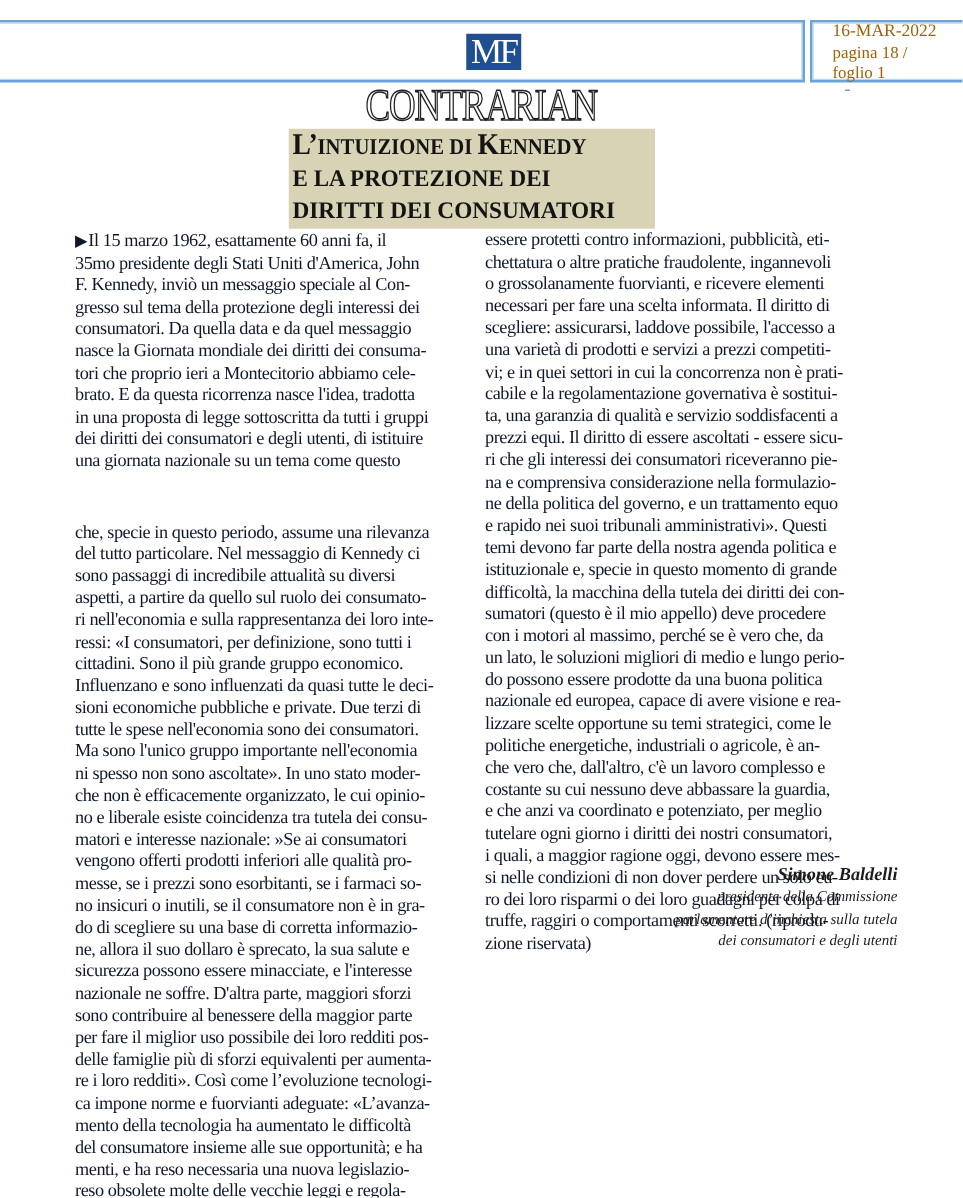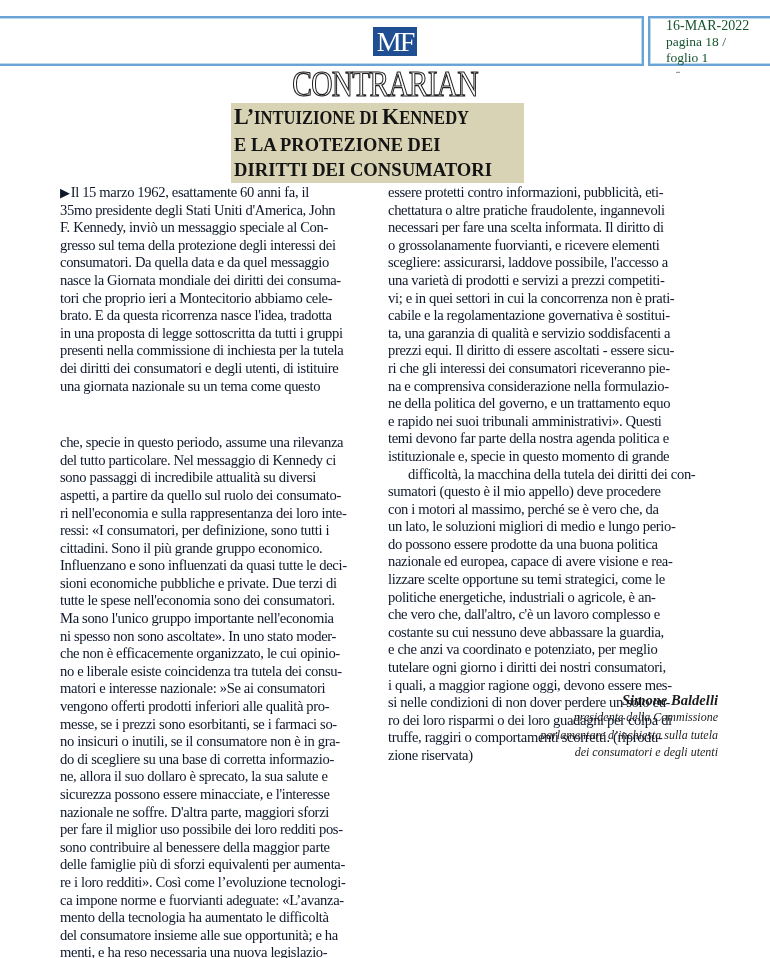--- a/index.html
+++ b/index.html
@@ -14,21 +14,21 @@
     position: absolute; left: 648px; top: 16px; width: 130px; height: 50px;
     border: 2px solid #6aa3d6; box-shadow: inset 0 0 0 1px #bcd8ef;
     box-sizing: border-box;
   }
   .logo {
     position: absolute; left: 373px; top: 27px; width: 44px; height: 29px;
     background: #1f4f92; color: #ffffff; text-align: center;
     font-family: "Liberation Serif", serif; font-size: 28px; line-height: 30px;
     letter-spacing: -2px;
   }
-  .date-lines { position: absolute; left: 666px; top: 18px; font-size: 13.5px; line-height: 16px; color: #14532d; font-family: "Liberation Serif", serif; }
+  .date-lines { position: absolute; left: 666px; top: 18px; font-size: 13.5px; line-height: 16px; color: #a16207; font-family: "Liberation Serif", serif; }
   .date-lines div { white-space: nowrap; }
   .date-lines .d1 { font-size: 14px; }
   .tiny-mark { position: absolute; left: 676px; top: 69px; font-size: 4px; color: #999; }
 
   .section {
     position: absolute; left: 0; top: 64px; width: 770px; text-align: center;
     font-family: "Liberation Serif", serif; font-size: 36px; line-height: 40px;
     color: #fff; -webkit-text-stroke: 1.2px #222; letter-spacing: -1px;
     transform: scaleX(0.82); transform-origin: 385px 0;
   }
@@ -82,21 +82,20 @@
 <div class="col col-left" id="col-left">
     <span class="ln" style="transform: scaleX(1);"><span class="bullet">▶</span><span>Il 15 marzo 1962, esattamente 60 anni fa, il</span></span>
     <span class="ln" style="transform: scaleX(1);"><span>35mo presidente degli Stati Uniti d'America, John</span></span>
     <span class="ln" style="transform: scaleX(1);"><span>F. Kennedy, inviò un messaggio speciale al Con-</span></span>
     <span class="ln" style="transform: scaleX(1);"><span>gresso sul tema della protezione degli interessi dei</span></span>
     <span class="ln" style="transform: scaleX(1);"><span>consumatori. Da quella data e da quel messaggio</span></span>
     <span class="ln" style="transform: scaleX(1);"><span>nasce la Giornata mondiale dei diritti dei consuma-</span></span>
     <span class="ln" style="transform: scaleX(1);"><span>tori che proprio ieri a Montecitorio abbiamo cele-</span></span>
     <span class="ln" style="transform: scaleX(1);"><span>brato. E da questa ricorrenza nasce l'idea, tradotta</span></span>
     <span class="ln" style="transform: scaleX(1);"><span>in una proposta di legge sottoscritta da tutti i gruppi</span></span>
-    <span class="ln" style="transform: scaleX(1);"><span>presenti nella commissione di inchiesta per la tutela</span></span>
     <span class="ln" style="transform: scaleX(1);"><span>dei diritti dei consumatori e degli utenti, di istituire</span></span>
     <span class="ln" style="transform: scaleX(1);"><span>una giornata nazionale su un tema come questo</span></span>
     <span class="ln" style="transform: scaleX(1); margin-top: 39px;"><span>che, specie in questo periodo, assume una rilevanza</span></span>
     <span class="ln" style="transform: scaleX(1);"><span>del tutto particolare. Nel messaggio di Kennedy ci</span></span>
     <span class="ln" style="transform: scaleX(1);"><span>sono passaggi di incredibile attualità su diversi</span></span>
     <span class="ln" style="transform: scaleX(1);"><span>aspetti, a partire da quello sul ruolo dei consumato-</span></span>
     <span class="ln" style="transform: scaleX(1);"><span>ri nell'economia e sulla rappresentanza dei loro inte-</span></span>
     <span class="ln" style="transform: scaleX(1);"><span>ressi: «I consumatori, per definizione, sono tutti i</span></span>
     <span class="ln" style="transform: scaleX(1);"><span>cittadini. Sono il più grande gruppo economico.</span></span>
     <span class="ln" style="transform: scaleX(1);"><span>Influenzano e sono influenzati da quasi tutte le deci-</span></span>
@@ -107,49 +106,49 @@
     <span class="ln" style="transform: scaleX(1);"><span>che non è efficacemente organizzato, le cui opinio-</span></span>
     <span class="ln" style="transform: scaleX(1);"><span>no e liberale esiste coincidenza tra tutela dei consu-</span></span>
     <span class="ln" style="transform: scaleX(1);"><span>matori e interesse nazionale: »Se ai consumatori</span></span>
     <span class="ln" style="transform: scaleX(1);"><span>vengono offerti prodotti inferiori alle qualità pro-</span></span>
     <span class="ln" style="transform: scaleX(1);"><span>messe, se i prezzi sono esorbitanti, se i farmaci so-</span></span>
     <span class="ln" style="transform: scaleX(1);"><span>no insicuri o inutili, se il consumatore non è in gra-</span></span>
     <span class="ln" style="transform: scaleX(1);"><span>do di scegliere su una base di corretta informazio-</span></span>
     <span class="ln" style="transform: scaleX(1);"><span>ne, allora il suo dollaro è sprecato, la sua salute e</span></span>
     <span class="ln" style="transform: scaleX(1); font-family: Liberation Serif, serif;"><span>sicurezza possono essere minacciate, e l'interesse</span></span>
     <span class="ln" style="transform: scaleX(1);"><span>nazionale ne soffre. D'altra parte, maggiori sforzi</span></span>
+    <span class="ln" style="transform: scaleX(1);"><span>sono contribuire al benessere della maggior parte</span></span>
     <span class="ln" style="transform: scaleX(1);"><span>per fare il miglior uso possibile dei loro redditi pos-</span></span>
-    <span class="ln" style="transform: scaleX(1);"><span>sono contribuire al benessere della maggior parte</span></span>
     <span class="ln" style="transform: scaleX(1);"><span>delle famiglie più di sforzi equivalenti per aumenta-</span></span>
     <span class="ln" style="transform: scaleX(1);"><span>re i loro redditi». Così come l’evoluzione tecnologi-</span></span>
     <span class="ln" style="transform: scaleX(1);"><span>ca impone norme e fuorvianti adeguate: «L’avanza-</span></span>
     <span class="ln" style="transform: scaleX(1);"><span>mento della tecnologia ha aumentato le difficoltà</span></span>
     <span class="ln" style="transform: scaleX(1);"><span>del consumatore insieme alle sue opportunità; e ha</span></span>
     <span class="ln" style="transform: scaleX(1);"><span>menti, e ha reso necessaria una nuova legislazio-</span></span>
     <span class="ln" style="transform: scaleX(1);"><span>reso obsolete molte delle vecchie leggi e regola-</span></span>
     <span class="ln" style="transform: scaleX(1);"><span>ne». E poi i devono punti cardinali dei diritti dei con-</span></span>
   </div>
 <div class="col col-right" id="col-right">
     <span class="ln" style="transform: scaleX(1);"><span>essere protetti contro informazioni, pubblicità, eti-</span></span>
     <span class="ln" style="transform: scaleX(1);"><span>chettatura o altre pratiche fraudolente, ingannevoli</span></span>
+    <span class="ln" style="transform: scaleX(1);"><span>o grossolanamente fuorvianti, e ricevere elementi</span></span>
     <span class="ln" style="transform: scaleX(1);"><span>necessari per fare una scelta informata. Il diritto di</span></span>
-    <span class="ln" style="transform: scaleX(1);"><span>o grossolanamente fuorvianti, e ricevere elementi</span></span>
     <span class="ln" style="transform: scaleX(1);"><span>scegliere: assicurarsi, laddove possibile, l'accesso a</span></span>
     <span class="ln" style="transform: scaleX(1);"><span>una varietà di prodotti e servizi a prezzi competiti-</span></span>
     <span class="ln" style="transform: scaleX(1);"><span>vi; e in quei settori in cui la concorrenza non è prati-</span></span>
     <span class="ln" style="transform: scaleX(1);"><span>cabile e la regolamentazione governativa è sostitui-</span></span>
     <span class="ln" style="transform: scaleX(1);"><span>ta, una garanzia di qualità e servizio soddisfacenti a</span></span>
     <span class="ln" style="transform: scaleX(1);"><span>prezzi equi. Il diritto di essere ascoltati - essere sicu-</span></span>
     <span class="ln" style="transform: scaleX(1);"><span>ri che gli interessi dei consumatori riceveranno pie-</span></span>
     <span class="ln" style="transform: scaleX(1);"><span>na e comprensiva considerazione nella formulazio-</span></span>
     <span class="ln" style="transform: scaleX(1);"><span>ne della politica del governo, e un trattamento equo</span></span>
     <span class="ln" style="transform: scaleX(1);"><span>e rapido nei suoi tribunali amministrativi». Questi</span></span>
     <span class="ln" style="transform: scaleX(1);"><span>temi devono far parte della nostra agenda politica e</span></span>
     <span class="ln" style="transform: scaleX(1);"><span>istituzionale e, specie in questo momento di grande</span></span>
-    <span class="ln" style="transform: scaleX(1); margin-left: 20px;"><span>difficoltà, la macchina della tutela dei diritti dei con-</span></span>
+    <span class="ln" style="transform: scaleX(1);"><span>difficoltà, la macchina della tutela dei diritti dei con-</span></span>
     <span class="ln" style="transform: scaleX(1);"><span>sumatori (questo è il mio appello) deve procedere</span></span>
     <span class="ln" style="transform: scaleX(1);"><span>con i motori al massimo, perché se è vero che, da</span></span>
     <span class="ln" style="transform: scaleX(1);"><span>un lato, le soluzioni migliori di medio e lungo perio-</span></span>
     <span class="ln" style="transform: scaleX(1);"><span>do possono essere prodotte da una buona politica</span></span>
     <span class="ln" style="transform: scaleX(1);"><span>nazionale ed europea, capace di avere visione e rea-</span></span>
     <span class="ln" style="transform: scaleX(1);"><span>lizzare scelte opportune su temi strategici, come le</span></span>
     <span class="ln" style="transform: scaleX(1);"><span>politiche energetiche, industriali o agricole, è an-</span></span>
     <span class="ln" style="transform: scaleX(1);"><span>che vero che, dall'altro, c'è un lavoro complesso e</span></span>
     <span class="ln" style="transform: scaleX(1);"><span>costante su cui nessuno deve abbassare la guardia,</span></span>
     <span class="ln" style="transform: scaleX(1);"><span>e che anzi va coordinato e potenziato, per meglio</span></span>

